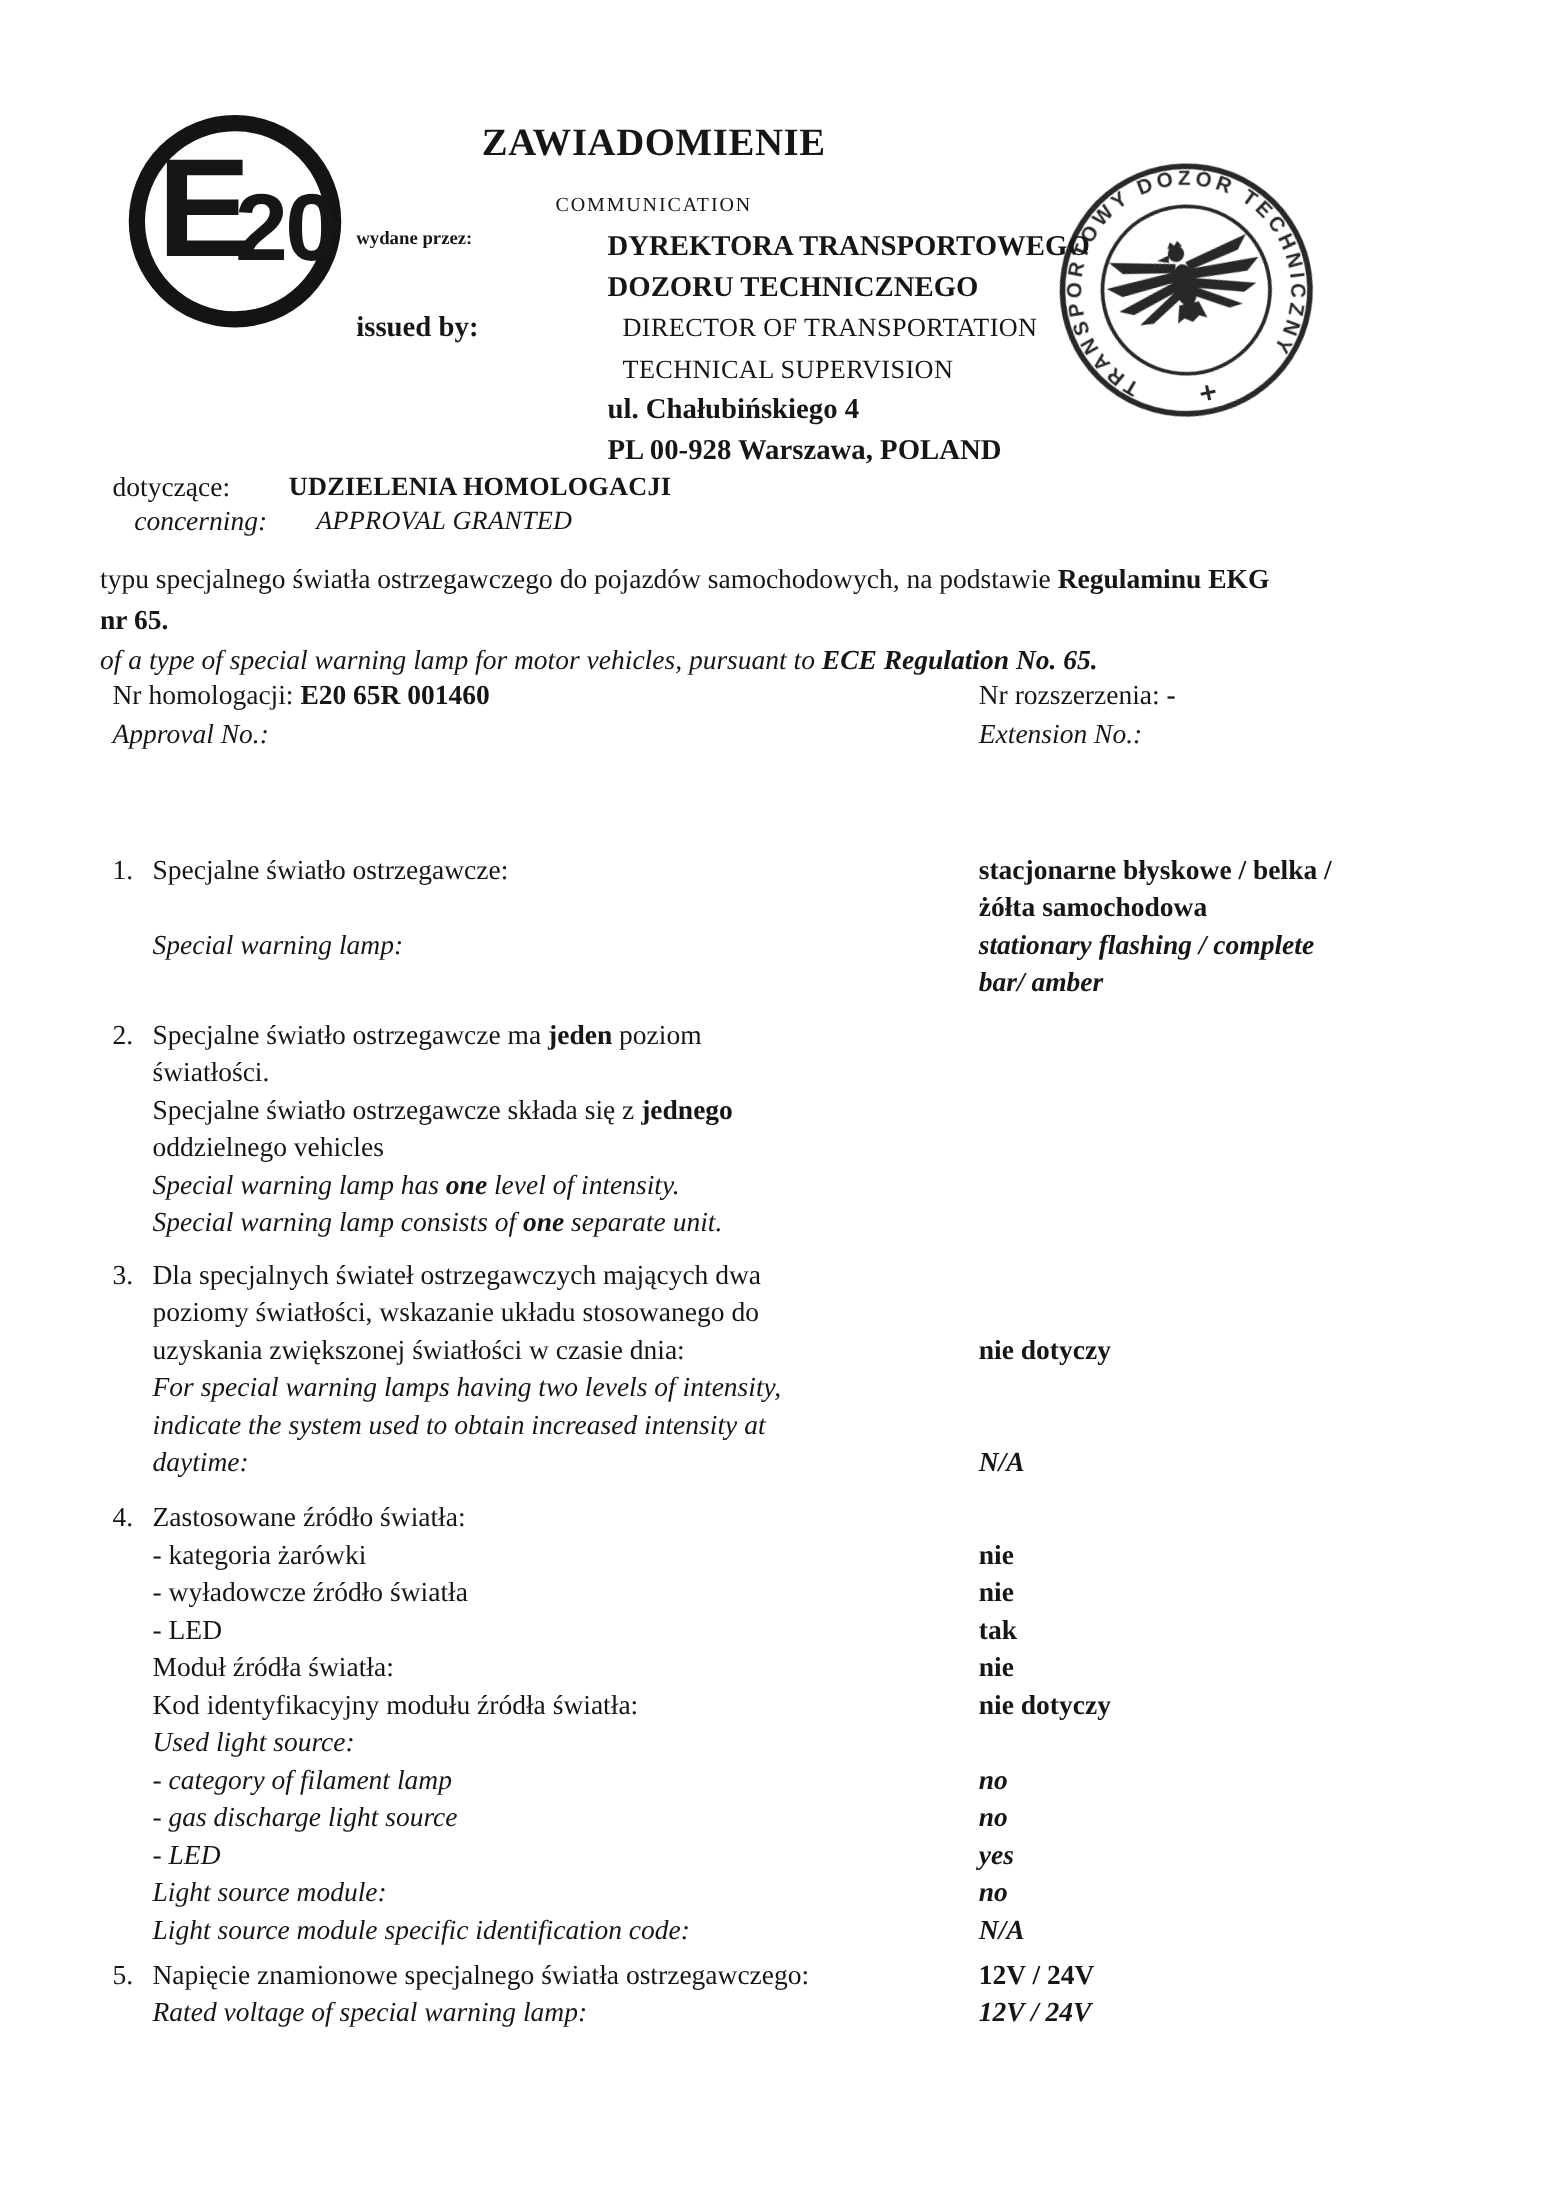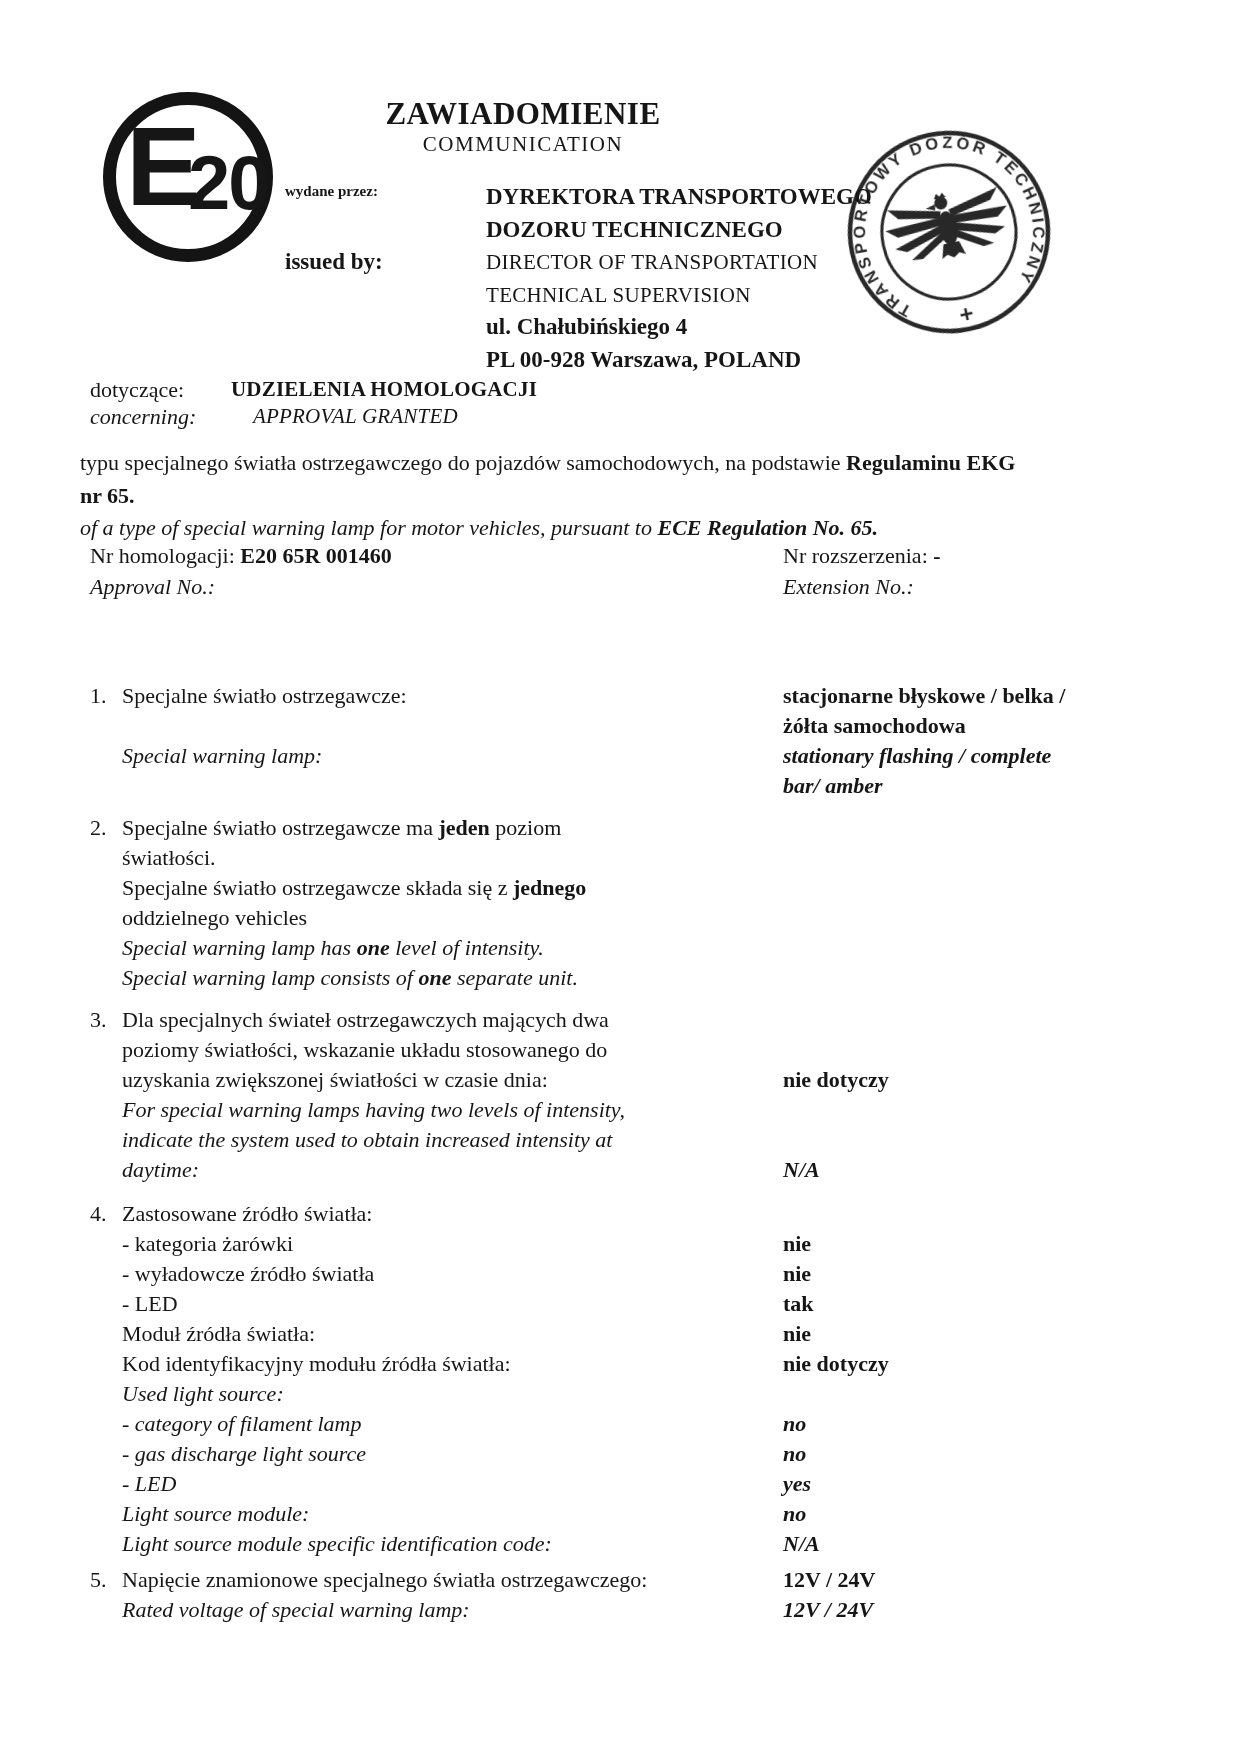--- a/index.html
+++ b/index.html
@@ -6,21 +6,21 @@
   .page{
     position:relative;
     width:1240px;height:1755px;
     margin:0 auto;
     background:#ffffff;
     color:#161616;
     font-family:"Liberation Serif",serif;
     overflow:hidden;
   }
   .b{font-weight:700;}
-  .i{font-style:italic;}
+  .i{font-style:italic;text-align:center;}
 
   
   .e-badge{
     position:absolute;left:103px;top:92px;
     width:144px;height:144px;
     border:13px solid #141414;border-radius:50%;
   }
   .e-badge .e-letter{
     position:absolute;left:10px;bottom:26px;
     font-family:"Liberation Sans",sans-serif;
@@ -28,30 +28,30 @@
   }
   .e-badge .e-number{
     position:absolute;left:72px;bottom:28px;
     font-family:"Liberation Sans",sans-serif;
     font-weight:700;font-size:76px;line-height:1;letter-spacing:-2px;
   }
 
   
   .title-block{position:absolute;left:353px;top:96px;width:340px;text-align:center;}
   .doc-title{font-size:31px;font-weight:700;letter-spacing:0.5px;}
-  .doc-subtitle{font-size:21px;margin-top:0;letter-spacing:1.5px;}
+  .doc-subtitle{font-size:16px;margin-top:24px;letter-spacing:1.5px;}
 
   
   .issued-pl{position:absolute;left:285px;top:183px;font-size:15px;font-weight:700;}
   .issued-en{position:absolute;left:285px;top:249px;font-size:23px;font-weight:700;}
 
   
   .issuer{position:absolute;left:486px;top:181px;width:480px;line-height:32.5px;}
   .issuer .ln-b{font-size:23px;font-weight:700;}
-  .issuer .ln-n{font-size:21px;letter-spacing:0.3px;}
+  .issuer .ln-n{font-size:21px;letter-spacing:0.3px;margin-left:12px;}
 
   
   .stamp{
     position:absolute;left:843px;top:126px;width:212px;height:212px;
     transform:rotate(-12deg);
     filter:blur(0.3px);opacity:0.92;
   }
 
   
   .concerning{position:absolute;left:90px;top:376px;width:700px;line-height:27px;}

